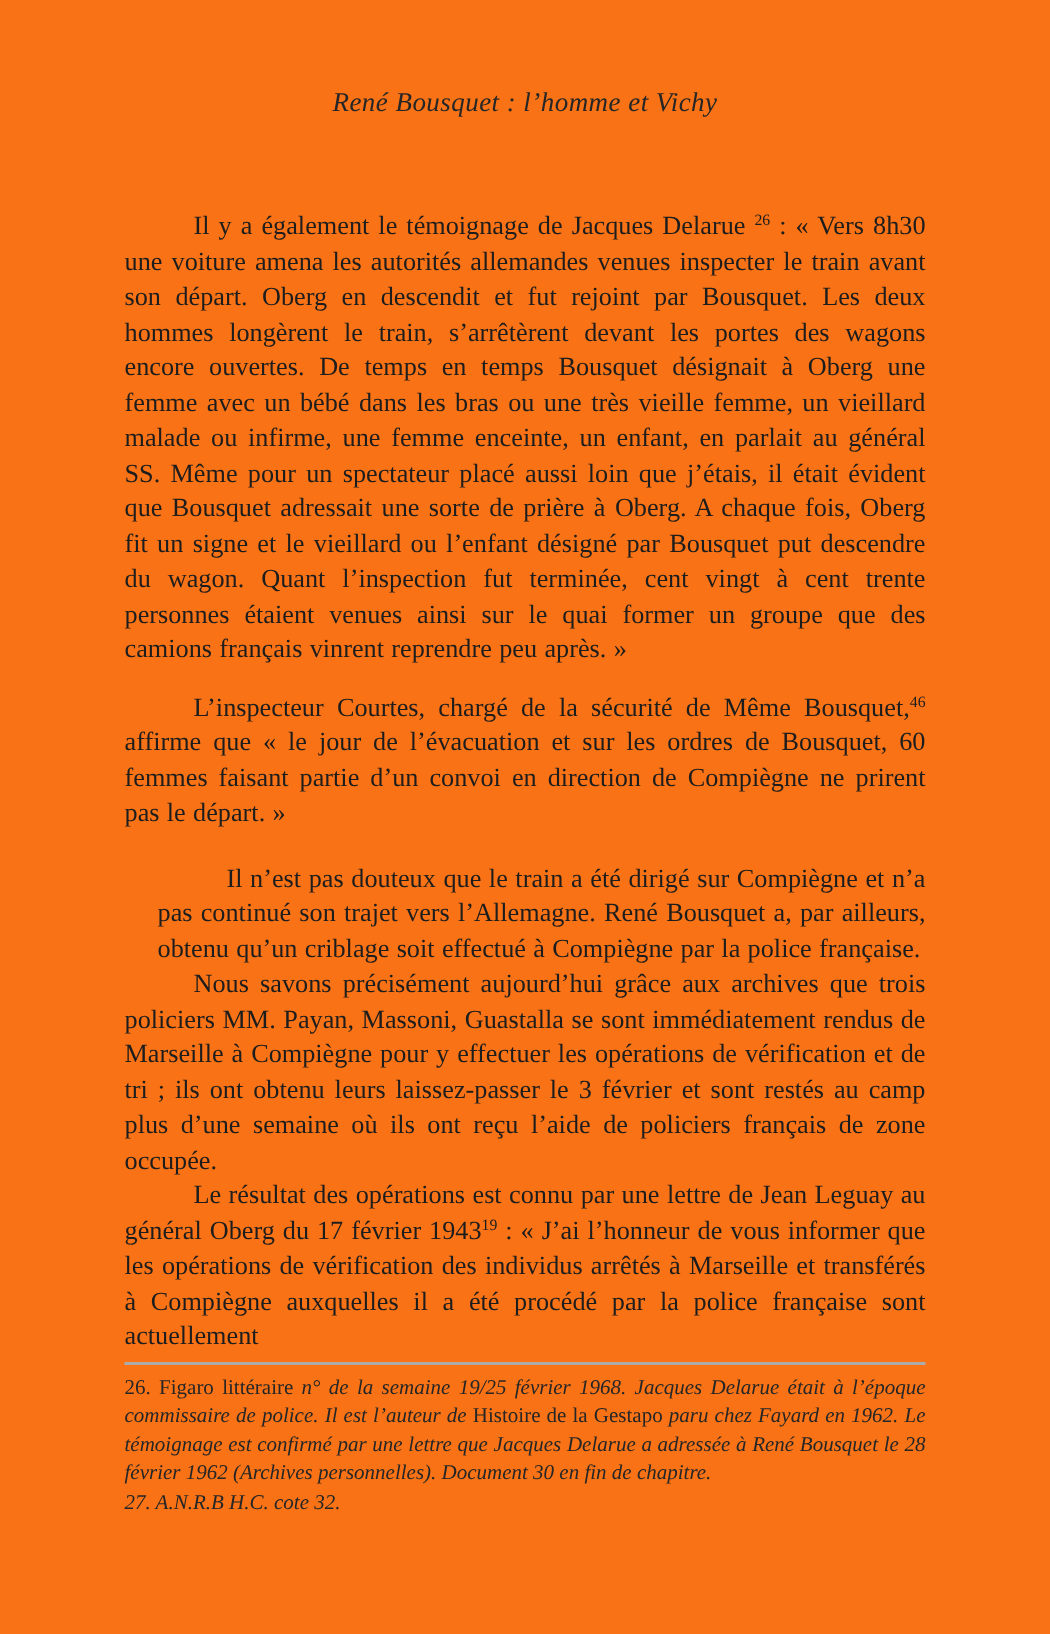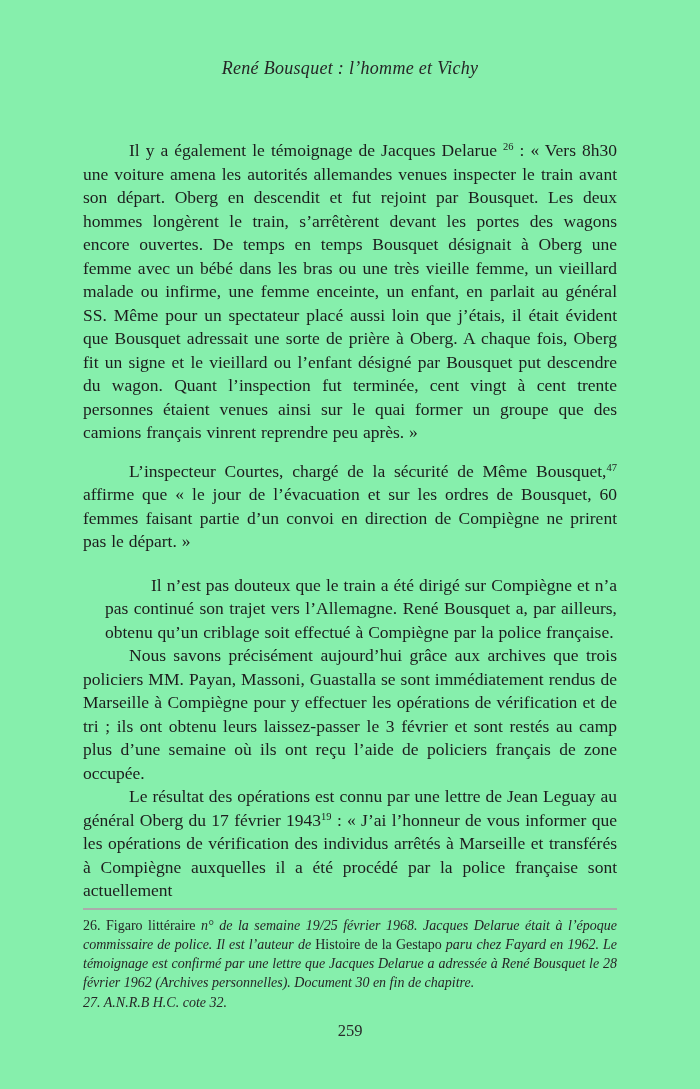--- a/index.html
+++ b/index.html
@@ -5,21 +5,21 @@
   html, body {
     margin: 0;
     padding: 0;
     background: #ffffff;
   }
   .page {
     position: relative;
     width: 700px;
     height: 1089px;
     margin: 0 auto;
-    background: #86efac;
+    background: #f97316;
     overflow: hidden;
     font-family: "Liberation Serif", "DejaVu Serif", serif;
     color: #1d1d1d;
     -webkit-font-smoothing: antialiased;
   }
   .running-head {
     padding-top: 58px;
     text-align: center;
     font-style: italic;
     font-size: 18px;
@@ -76,28 +76,27 @@
 <body>
 
 <div class="page">
 
   <div class="running-head">René Bousquet : l’homme et Vichy</div>
 
   <div class="content">
 
     <div class="body-text">
       <p class="para"><span>Il y a également le témoignage de Jacques Delarue </span><sup>26</sup><span> : « Vers 8h30 une voiture amena les autorités allemandes venues inspecter le train avant son départ. Oberg en descendit et fut rejoint par Bousquet. Les deux hommes longèrent le train, s’arrêtèrent devant les portes des wagons encore ouvertes. De temps en temps Bousquet désignait à Oberg une femme avec un bébé dans les bras ou une très vieille femme, un vieillard malade ou infirme, une femme enceinte, un enfant, en parlait au général SS. Même pour un spectateur placé aussi loin que j’étais, il était évident que Bousquet adressait une sorte de prière à Oberg. A chaque fois, Oberg fit un signe et le vieillard ou l’enfant désigné par Bousquet put descendre du wagon. Quant l’inspection fut terminée, cent vingt à cent trente personnes étaient venues ainsi sur le quai former un groupe que des camions français vinrent reprendre peu après. »</span></p>
-      <p class="para gap-sm"><span>L’inspecteur Courtes, chargé de la sécurité de Même Bousquet,</span><sup>47</sup><span> affirme que « le jour de l’évacuation et sur les ordres de Bousquet, 60 femmes faisant partie d’un convoi en direction de Compiègne ne prirent pas le départ. »</span></p>
+      <p class="para gap-sm"><span>L’inspecteur Courtes, chargé de la sécurité de Même Bousquet,</span><sup>46</sup><span> affirme que « le jour de l’évacuation et sur les ordres de Bousquet, 60 femmes faisant partie d’un convoi en direction de Compiègne ne prirent pas le départ. »</span></p>
       <p class="para gap-md"><span>Il n’est pas douteux que le train a été dirigé sur Compiègne et n’a pas continué son trajet vers l’Allemagne. René Bousquet a, par ailleurs, obtenu qu’un criblage soit effectué à Compiègne par la police française.</span></p>
       <p class="para"><span>Nous savons précisément aujourd’hui grâce aux archives que trois policiers MM. Payan, Massoni, Guastalla se sont immédiatement rendus de Marseille à Compiègne pour y effectuer les opérations de vérification et de tri ; ils ont obtenu leurs laissez-passer le 3 février et sont restés au camp plus d’une semaine où ils ont reçu l’aide de policiers français de zone occupée.</span></p>
       <p class="para"><span>Le résultat des opérations est connu par une lettre de Jean Leguay au général Oberg du 17 février 1943</span><sup>19</sup><span> : « J’ai l’honneur de vous informer que les opérations de vérification des individus arrêtés à Marseille et transférés à Compiègne auxquelles il a été procédé par la police française sont actuellement</span></p>
     </div>
 
     <div class="footnotes">
       <p class="footnote"><span class="roman">26. Figaro littéraire </span><span>n° de la semaine 19/25 février 1968. Jacques Delarue était à l’époque commissaire de police. Il est l’auteur de </span><span class="roman">Histoire de la Gestapo </span><span>paru chez Fayard en 1962. Le témoignage est confirmé par une lettre que Jacques Delarue a adressée à René Bousquet le 28 février 1962 (Archives personnelles). Document 30 en fin de chapitre.</span></p>
       <p class="footnote"><span>27. A.N.R.B H.C. cote 32.</span></p>
     </div>
 
   </div>
 
-  <div class="page-number">259</div>
 
 </div>
 
 </body></html>

